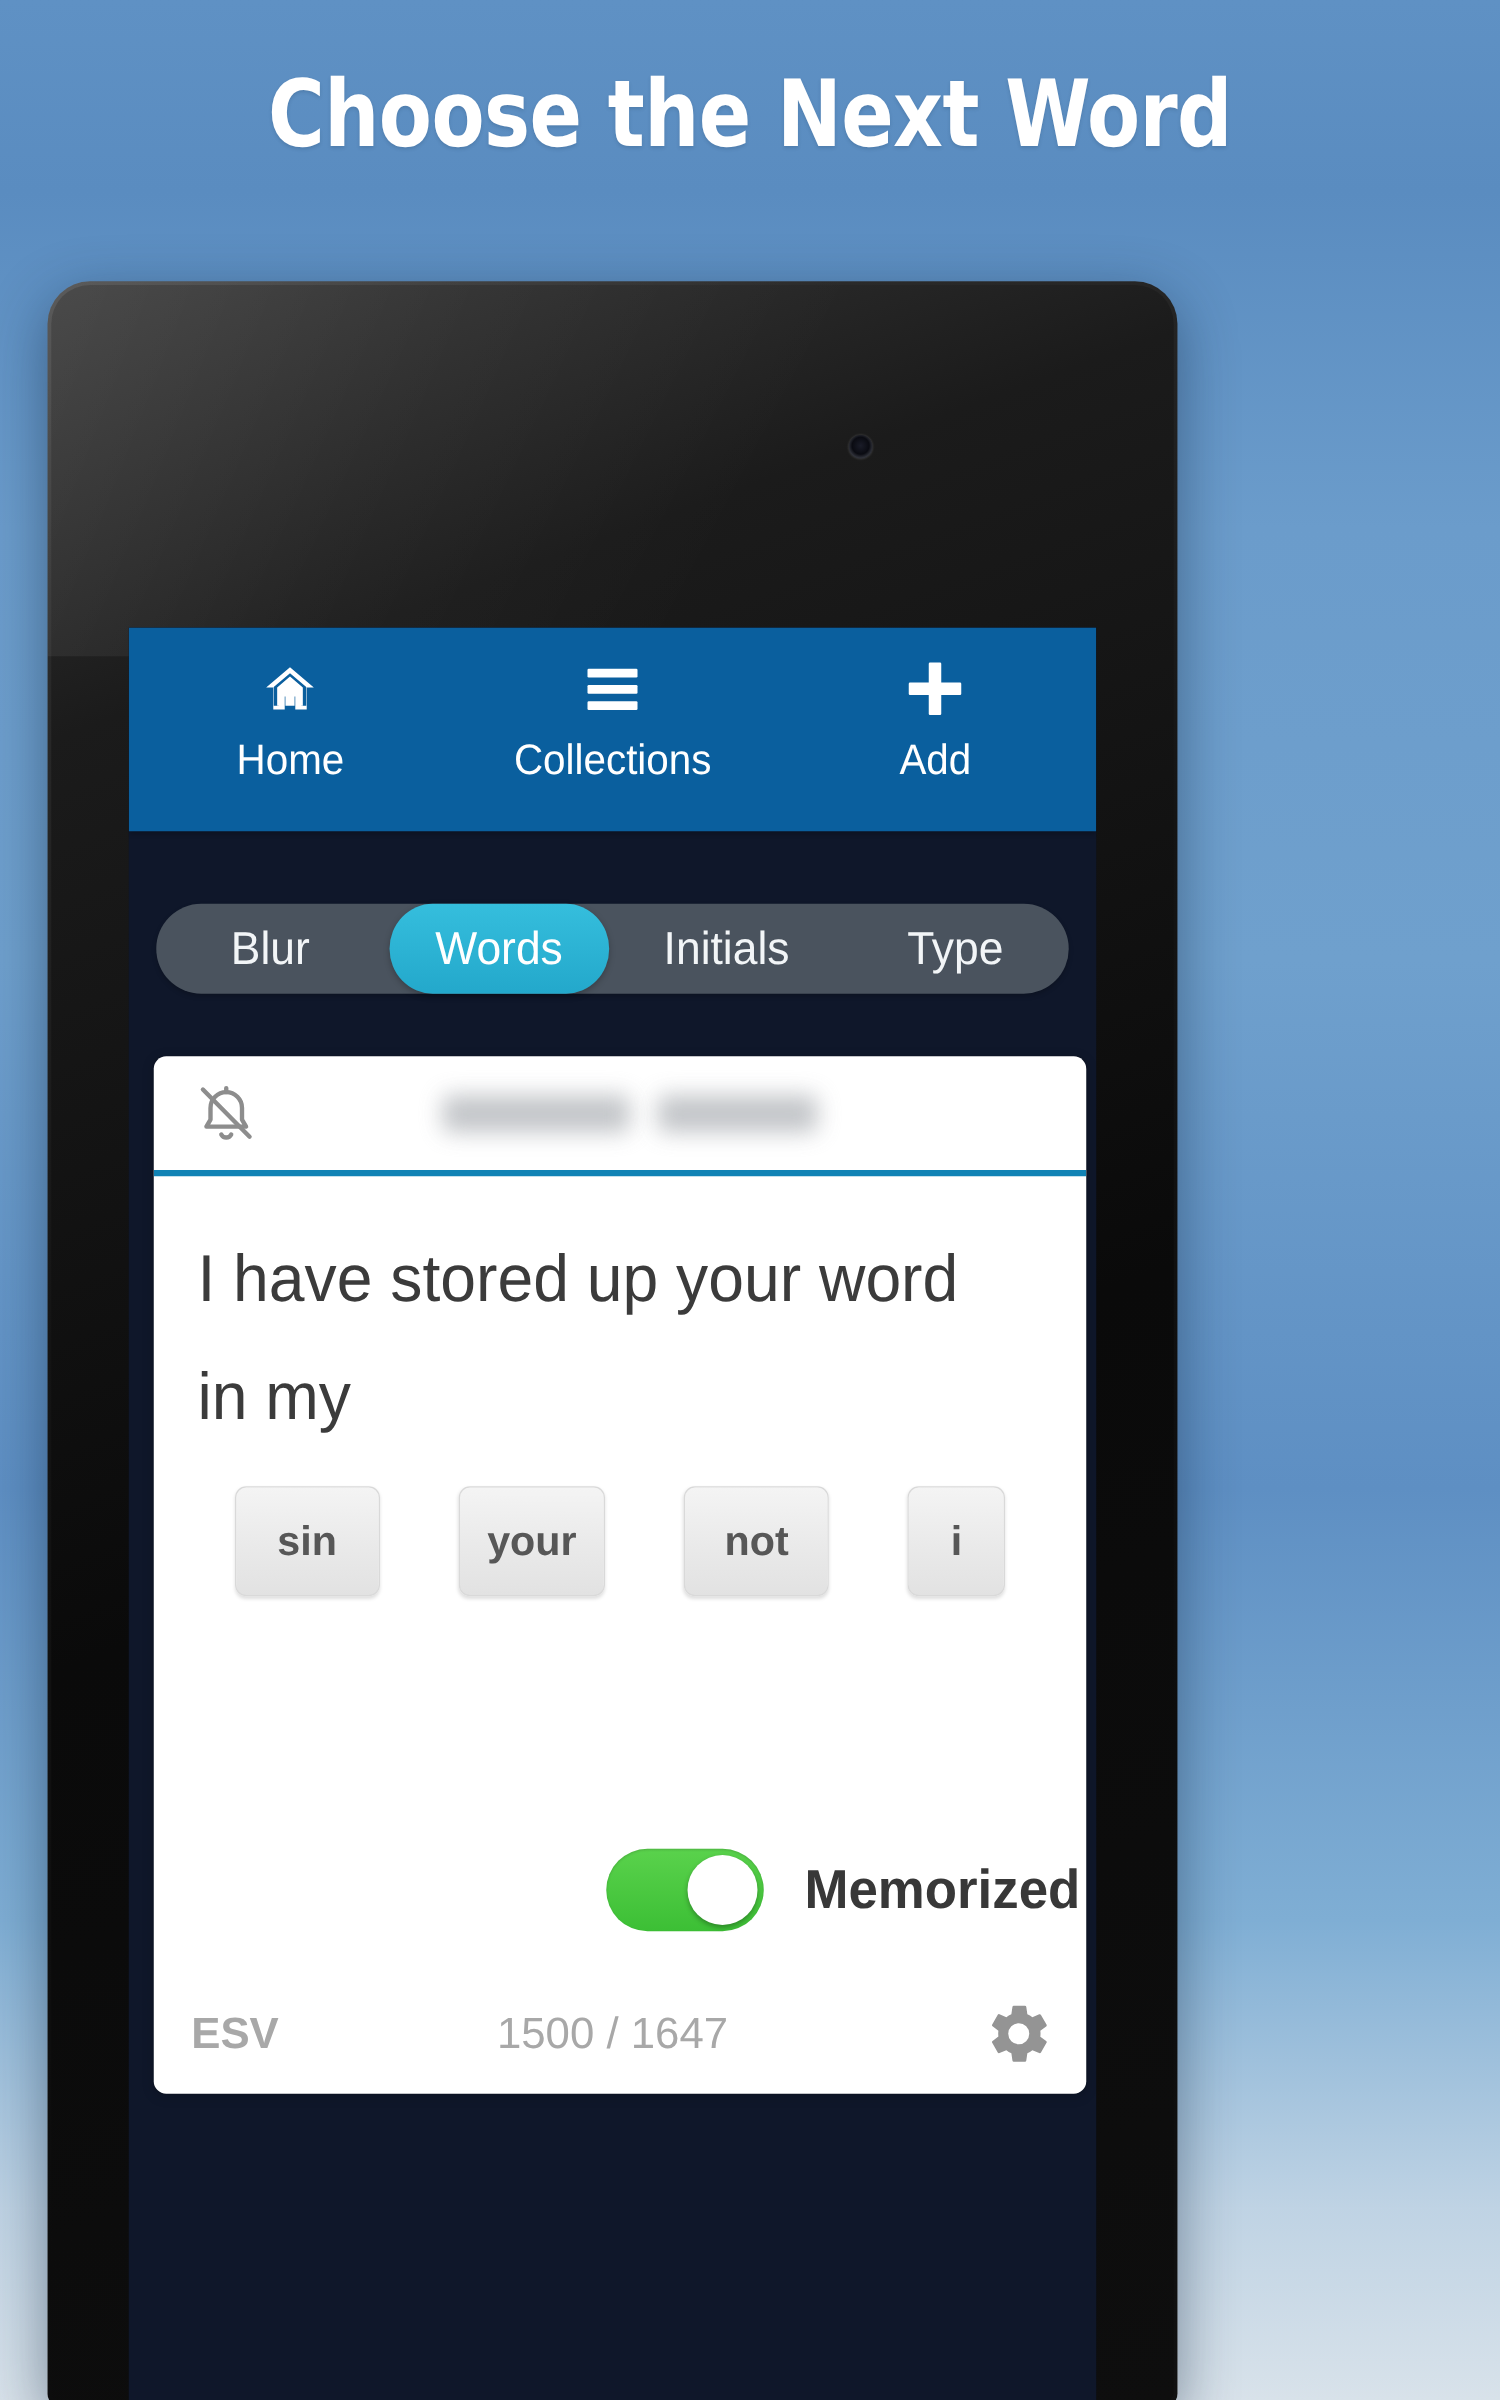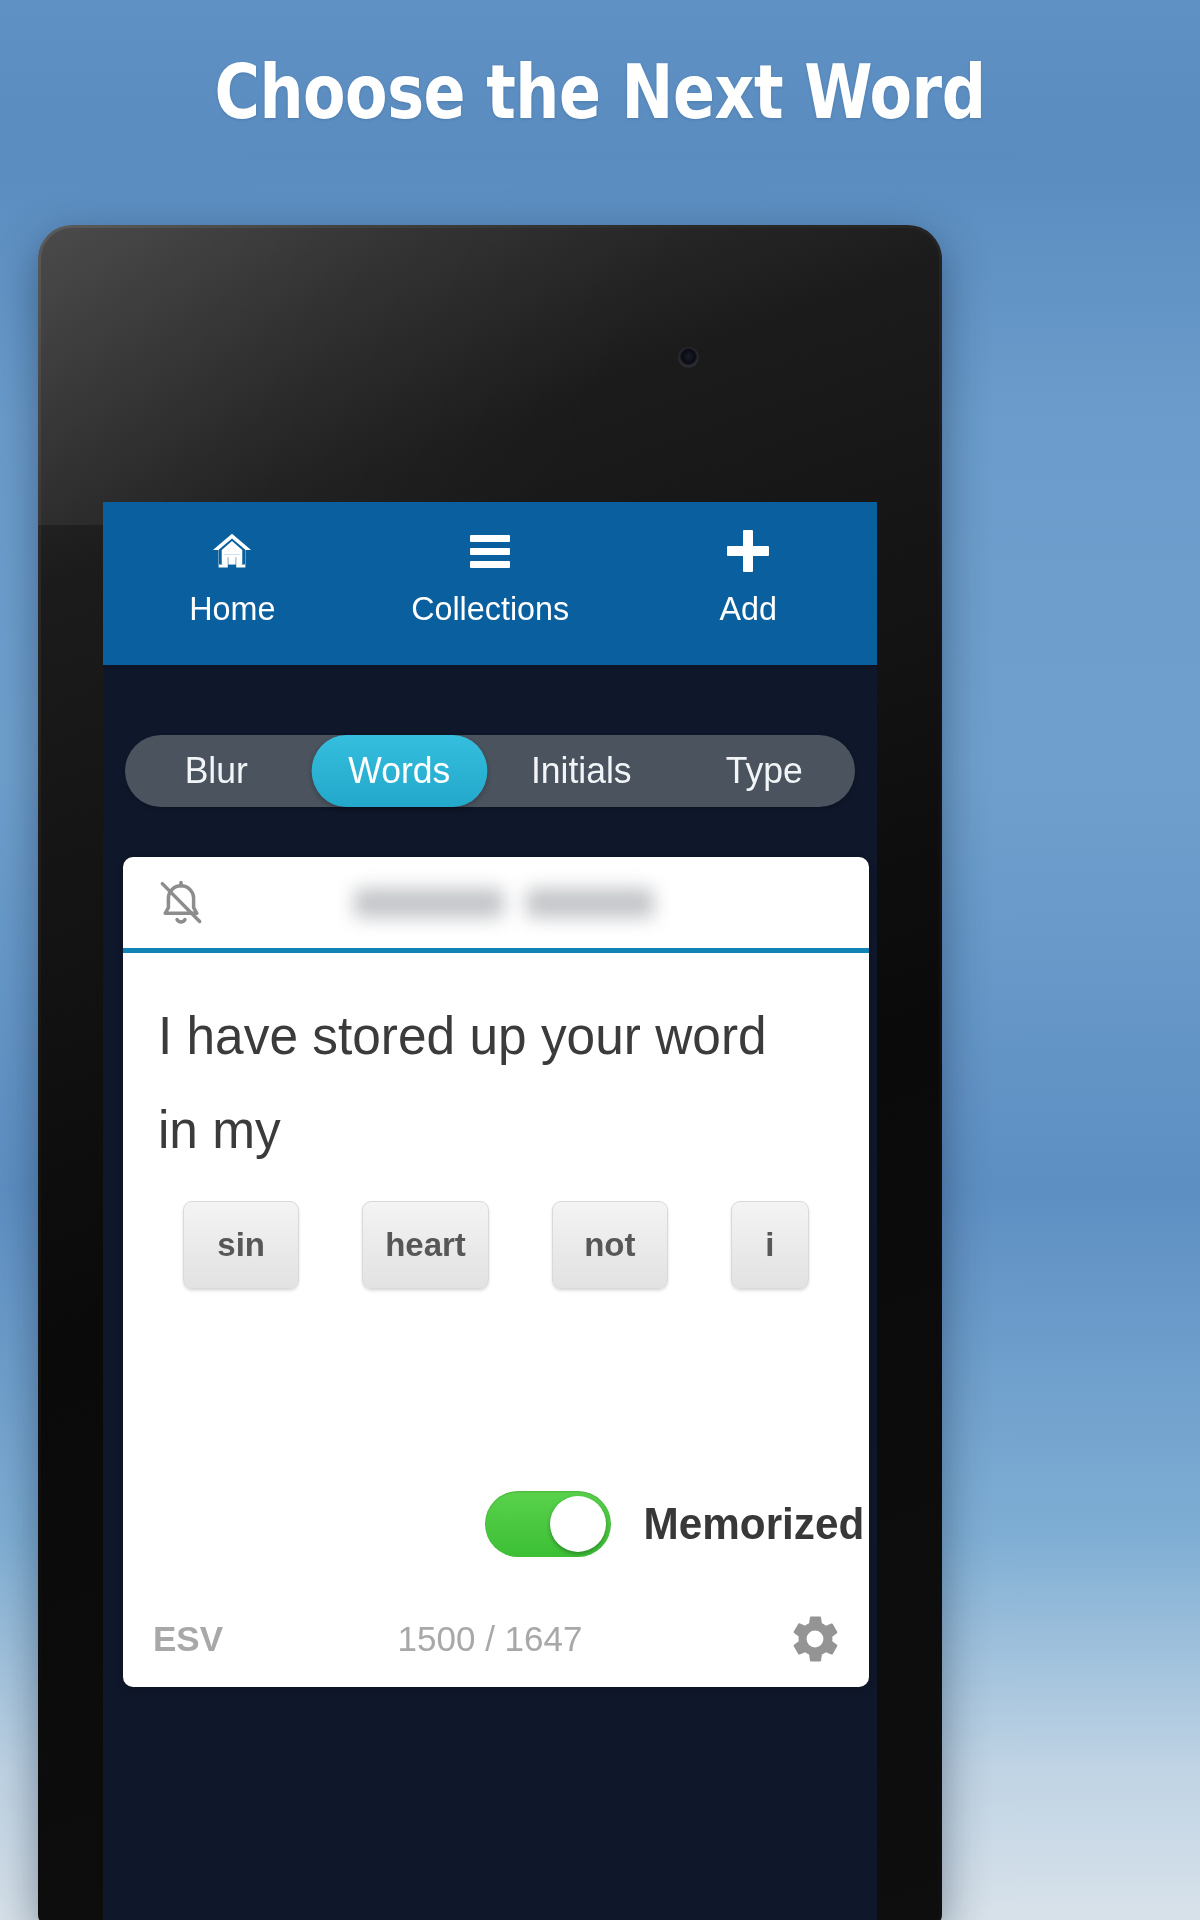--- a/index.html
+++ b/index.html
@@ -127,22 +127,21 @@
   .plus { position: relative; width: 42px; height: 42px; }
   .plus i:first-child {
     position: absolute; left: 0; top: 16px; width: 42px; height: 10px; background: #fff; border-radius: 1px;
   }
   .plus i:last-child {
     position: absolute; left: 16px; top: 0; width: 10px; height: 42px; background: #fff; border-radius: 1px;
   }
 
   
   .seg-wrap {
-    padding: 44px 22px 0 22px;
-    margin-top: 26px;
+    padding: 58px 22px 0 22px;
   }
   .segmented {
     height: 72px;
     background: #4a535e;
     border-radius: 36px;
     display: flex;
     align-items: center;
     box-shadow: 0 2px 4px rgba(0,0,0,0.20);
     position: relative;
   }
@@ -371,21 +370,21 @@
         <span class="blur-ref">
           <span class="w1"></span>
             <span class="w2"></span>
         </span>
       </div>
 
       <div class="verse">I have stored up your word in my</div>
 
       <div class="choices">
         <div class="choice">sin</div>
-        <div class="choice">heart</div>
+        <div class="choice">your</div>
         <div class="choice">not</div>
         <div class="choice narrow">i</div>
       </div>
 
       <div class="memo-row">
         <div class="toggle">
           <div class="knob"></div>
         </div>
         <div class="memo-label">Memorized</div>
       </div>

